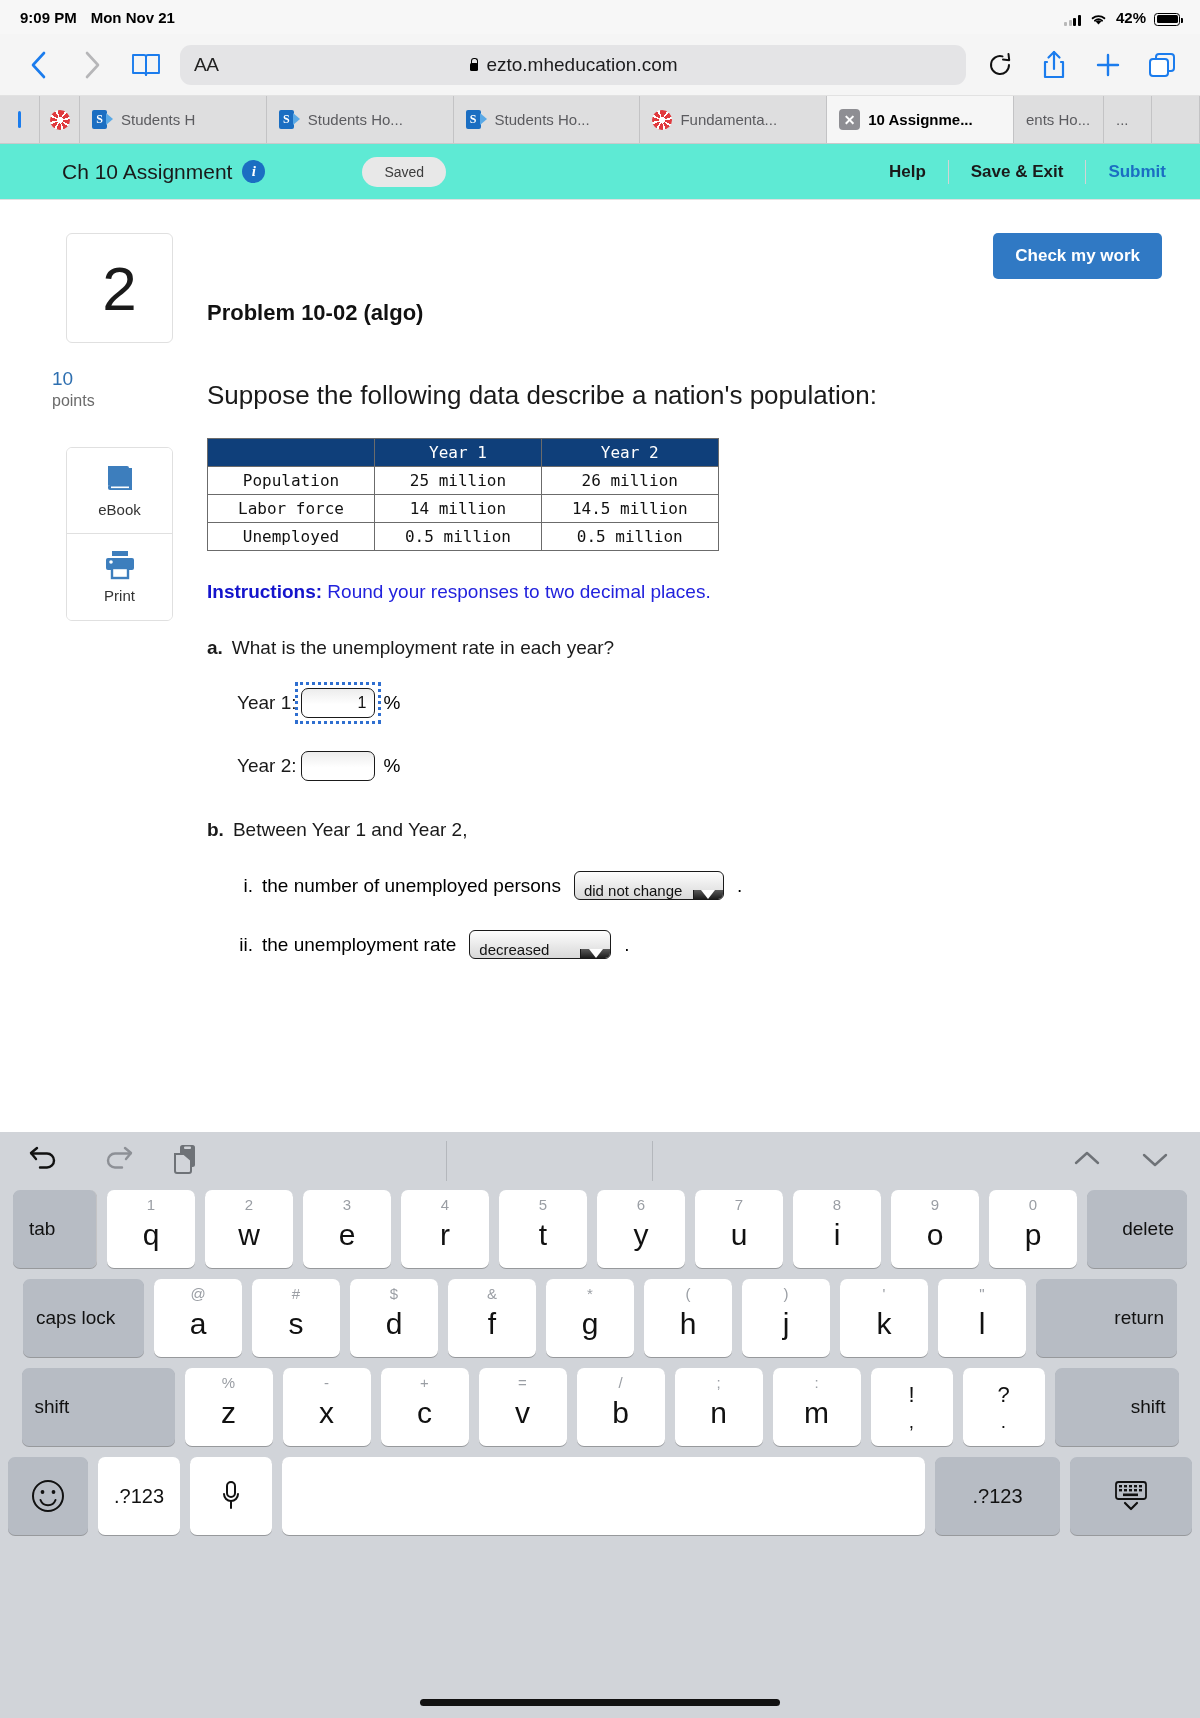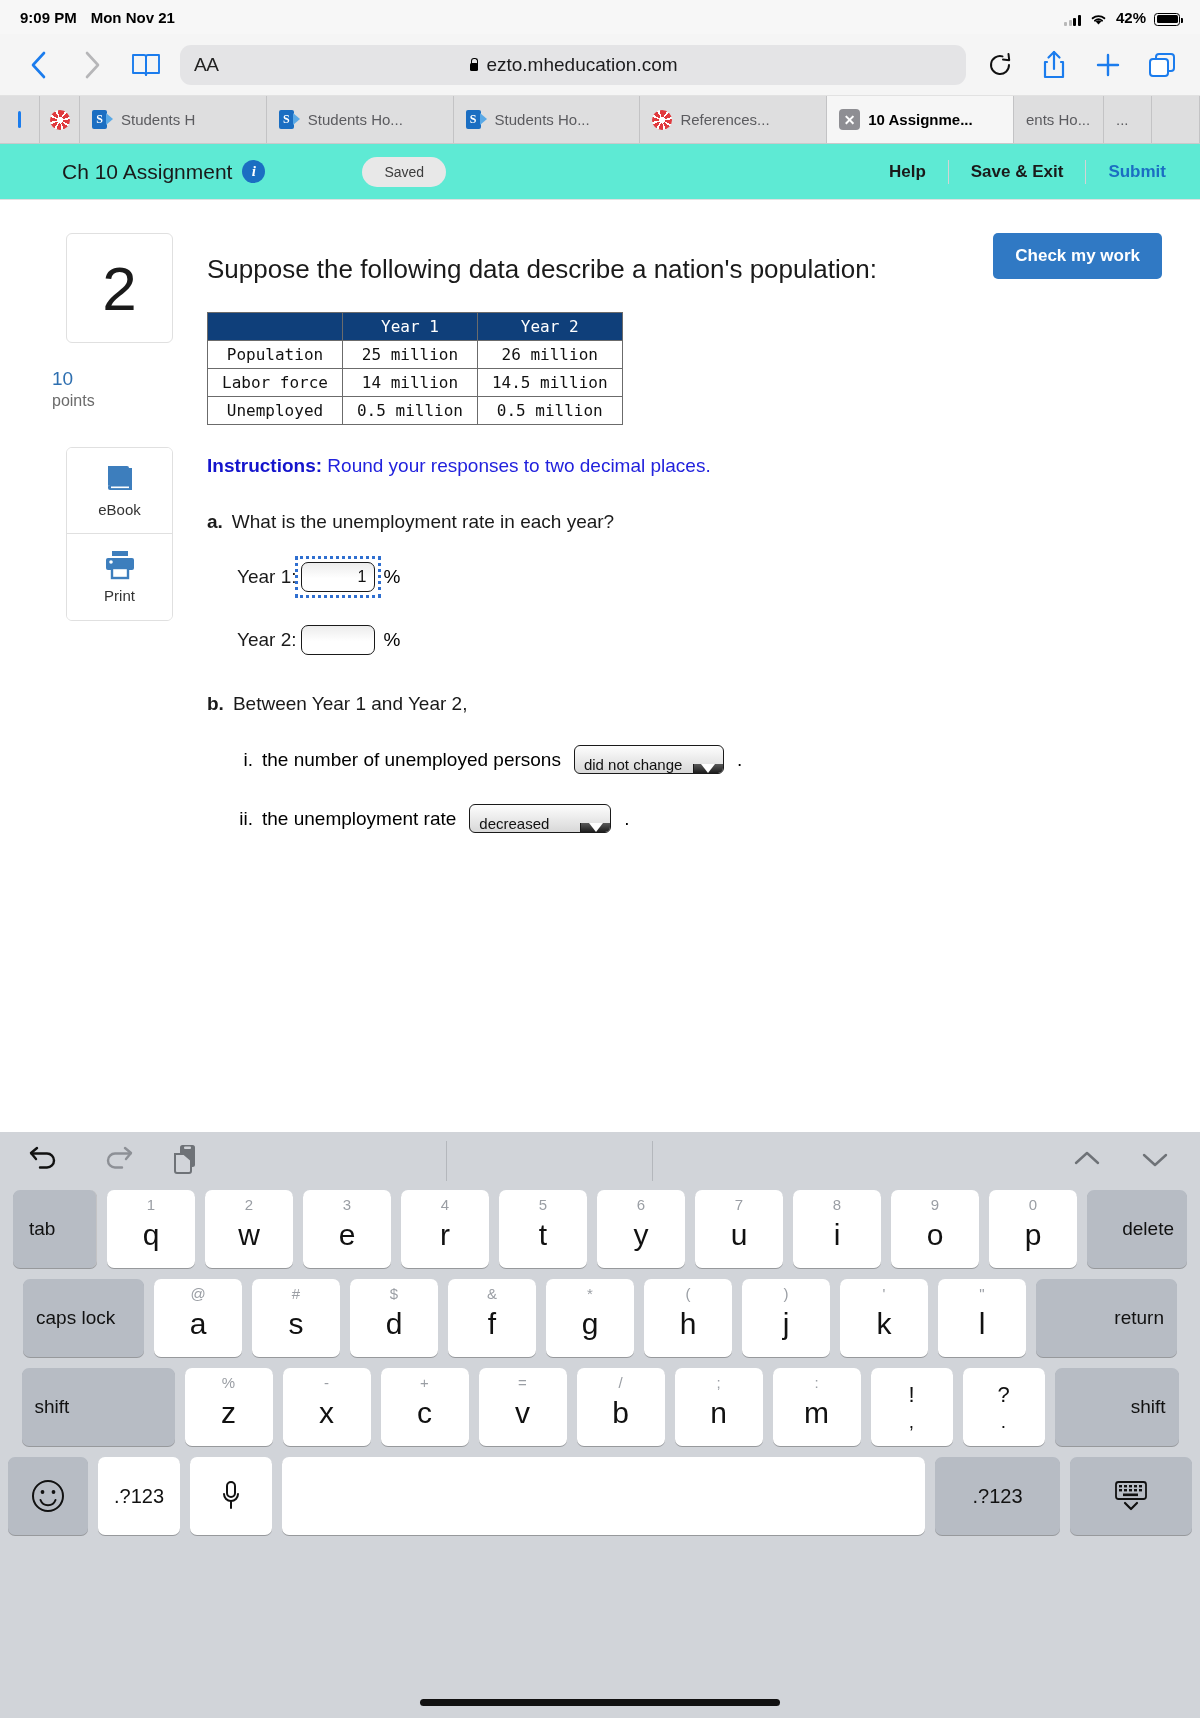--- a/index.html
+++ b/index.html
@@ -163,21 +163,21 @@
   .qbody { position: absolute; left: 207px; top: 0; width: 800px; }
   .q-title { font-size: 22px; font-weight: 700; color: #111; margin-top: 100px; }
   .q-prompt { font-size: 26px; color: #1a1a1a; margin-top: 54px; }
 
   table.data {
     border-collapse: collapse; margin-top: 27px;
     font-family: "DejaVu Sans Mono", "Liberation Mono", monospace;
     font-size: 16px; border: 1px solid #555;
   }
   table.data th, table.data td {
-    border: 1px solid #6b6b6b; padding: 4px 14px; text-align: center;
+    border: 1px solid #6b6b6b; padding: 4px 30px; text-align: center;
     height: 25px;
   }
   table.data thead th { background: #0f3f7a; color: #fff; font-weight: 400; }
   table.data td.rowhdr { text-align: center; }
   table.data td { background: #fff; color: #111; }
 
   .instructions { margin-top: 30px; font-size: 19px; color: #2222dd; }
   .instructions b { color: #1414cc; }
 
   .part { margin-top: 34px; font-size: 19px; color: #1a1a1a; display: flex; gap: 9px; }
@@ -362,21 +362,21 @@
   </div>
   <div class="tab grow">
     <span class="favicon-sp">
         <span class="sq">S</span>
         <span class="tri"></span>
       </span>
     <span class="tab-label">Students Ho...</span>
   </div>
   <div class="tab grow">
     <span class="favicon-canvas"></span>
-    <span class="tab-label">References...</span>
+    <span class="tab-label">Fundamenta...</span>
   </div>
   <div class="tab grow active">
     <span class="tab-close">✕</span>
     <span class="tab-label">10 Assignme...</span>
   </div>
   <div class="tab clipped">
     <span class="tab-label">ents Ho...</span>
   </div>
   <div class="tab tiny">
     <span class="tab-label">...</span>
@@ -425,20 +425,21 @@
         <rect x="10" y="1" width="16" height="5" fill="#3d7ebd"></rect>
         <rect x="4" y="8" width="28" height="12" rx="2" fill="#3d7ebd"></rect>
         <circle cx="9" cy="12" r="1.8" fill="#fff"></circle>
         <rect x="10" y="18" width="16" height="10" fill="#fff" stroke="#3d7ebd" stroke-width="2.4"></rect>
       </svg>
       <span class="tool-label">Print</span>
     </div>
   </div>
 
   <div class="qbody">
+    <div class="q-title">Problem 10-02 (algo)</div>
     <div class="q-prompt">Suppose the following data describe a nation's population:</div>
 
     <table class="data">
       <thead>
         <tr>
           <th></th>
           <th>Year 1</th>
           <th>Year 2</th>
         </tr>
       </thead>

